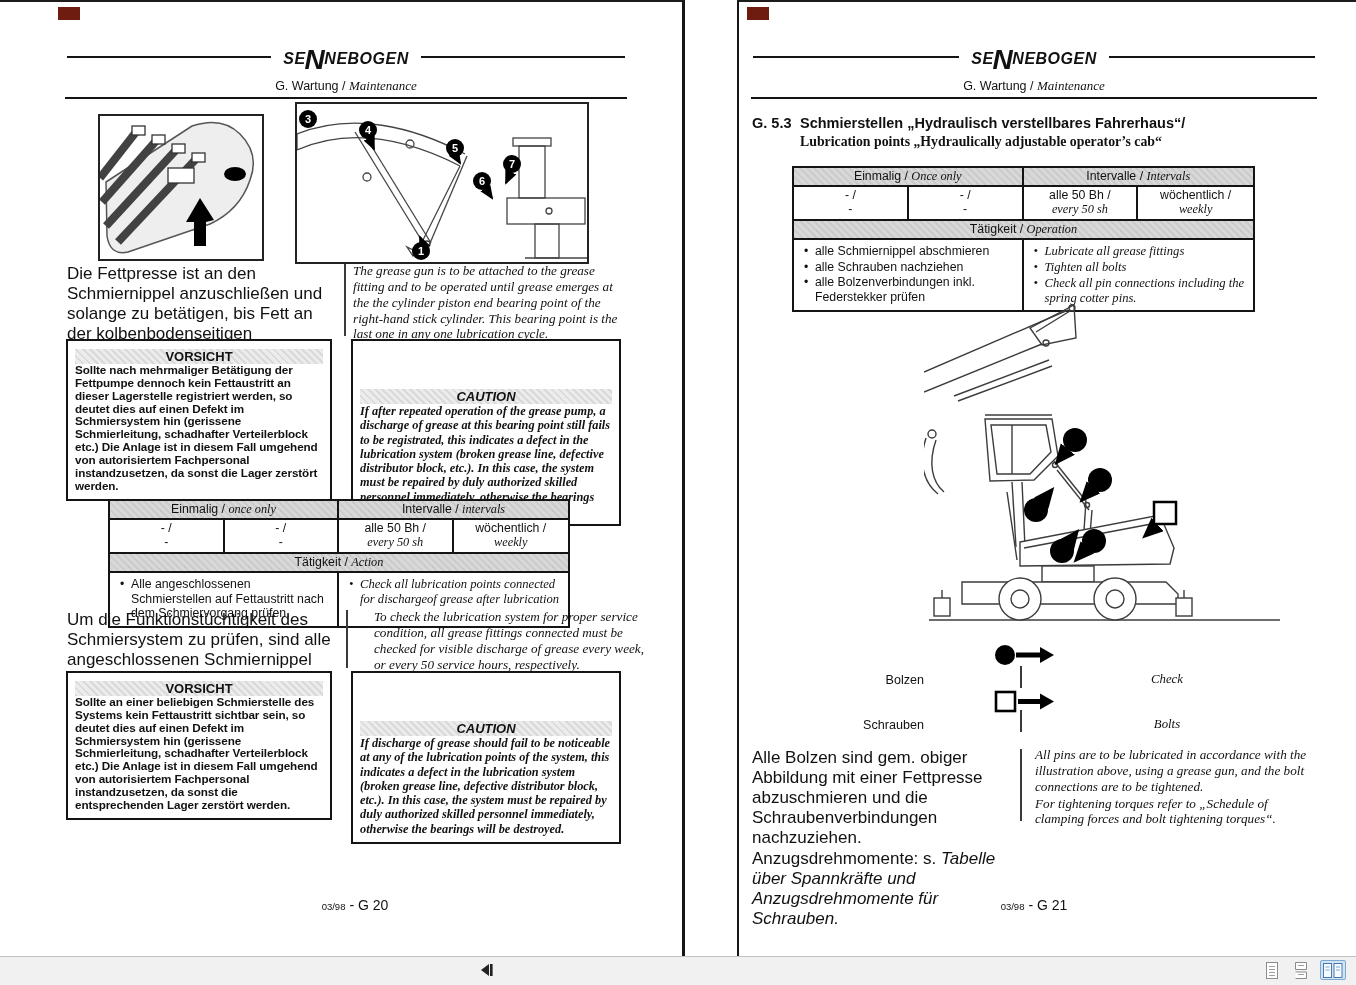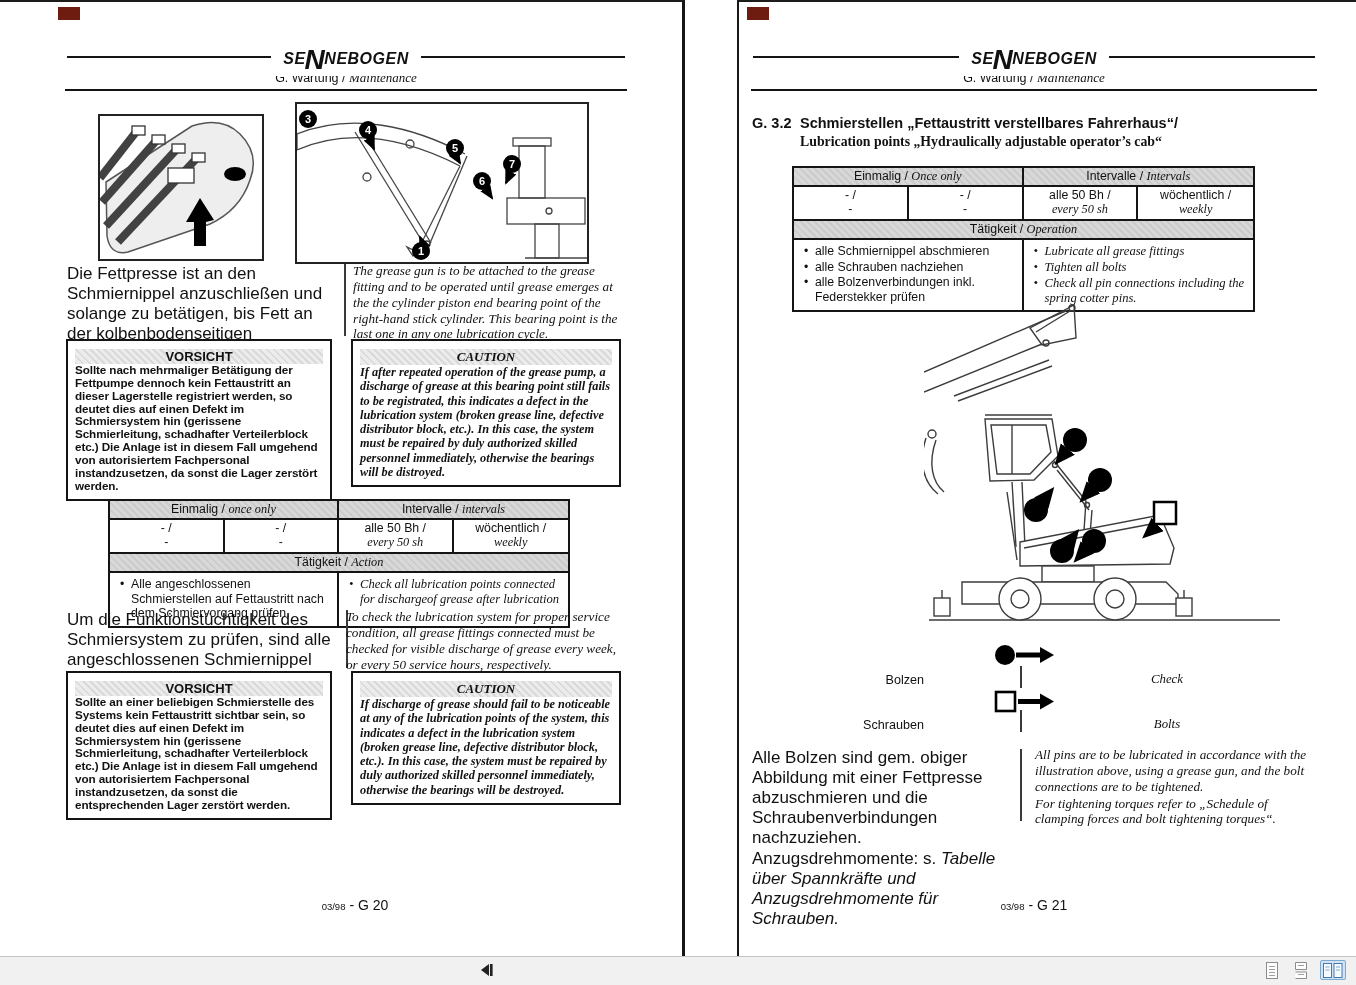--- a/index.html
+++ b/index.html
@@ -12,39 +12,39 @@
   .page-left  { left:0; width:682px; border-right:3px solid #161616; }
   .page-right { left:737px; width:619px; border-left:2px solid #161616; }
   .corner-mark { position:absolute; width:22px; height:13px; background:#6e1b10; }
 
   
   .page-header { position:absolute; }
   .logo-line { position:relative; height:26px; text-align:center; }
   .logo-rule { position:absolute; left:2px; right:2px; top:12px; border-top:2px solid #141414; }
   .logo-text { position:relative; display:inline-block; background:#fff; padding:0 12px; font-weight:bold; font-style:italic; font-size:16px; letter-spacing:.5px; white-space:nowrap; }
   .logo-big { font-size:28px; vertical-align:-5px; margin:0 -1px; }
-  .section-line { text-align:center; font-size:12.5px; margin-top:0; }
+  .section-line { text-align:center; font-size:12.5px; margin-top:8px; }
   .section-en { font-family:"Liberation Serif",serif; font-style:italic; font-size:13px; }
   .header-rule2 { border-top:2px solid #141414; margin-top:3px; }
 
   
   .fig { position:absolute; background:#fff; border:2px solid #222; }
   .fig svg { display:block; }
   .fig-noborder { position:absolute; }
 
   
   .para-de { position:absolute; font-size:17px; line-height:1.18; }
   .para-en { position:absolute; font-family:"Liberation Serif",serif; font-style:italic; font-size:13.2px; line-height:1.2; }
   .col-divider { position:absolute; width:2px; background:#3a3a3a; }
 
   .warn { position:absolute; border:2px solid #141414; padding:8px 7px 6px; background:#fff; box-sizing:border-box; }
   .warn-title { text-align:center; font-weight:bold; font-size:13px;
     background:repeating-linear-gradient(45deg, rgba(0,0,0,.08) 0 2px, rgba(0,0,0,0) 2px 5px), #ececec; }
   .warn-de .warn-body { font-weight:bold; font-size:11.7px; line-height:1.1; letter-spacing:-.1px; }
-  .warn-en .warn-title { font-family:Liberation Serif, serif; font-style:italic; }
+  .warn-en .warn-title { font-family:Liberation Sans, sans-serif; font-style:italic;margin-top:40px; }
   .warn-en .warn-body { font-family:"Liberation Serif",serif; font-style:italic; font-weight:bold; font-size:12.3px; line-height:1.16; }
 
   
   .tbl { position:absolute; border:2px solid #141414; background:#fff; font-size:12.3px; box-sizing:border-box; }
   .trow { display:grid; grid-template-columns:repeat(4,1fr); border-bottom:2px solid #141414; }
   .trow:last-child { border-bottom:none; }
   .tc { border-right:2px solid #141414; text-align:center; padding:1px 5px; }
   .trow > .tc:last-child { border-right:none; }
   .sp2 { grid-column:span 2; }
   .sp4 { grid-column:span 4; }
@@ -213,21 +213,21 @@
               <div class="bullet">Alle angeschlossenen Schmierstellen auf Fettaustritt nach dem Schmiervorgang prüfen.</div>
             </div>
           <div class="tc taskcell sp2">
               <div class="bullet task-en">Check all lubrication points connected for dischargeof grease after lubrication</div>
             </div>
         </div>
       </div>
 
       <div class="para-de" style="left:67px; top:608px; width:276px;">Um die Funktionstüchtigkeit des Schmiersystem zu prüfen, sind alle angeschlossenen Schmiernippel wöchentlich bzw. nach 50 Betriebsstunden auf sichtbaren Fettaustritt hin zu untersuchen.</div>
       <div class="col-divider" style="left:346px; top:608px; height:58px;"></div>
-      <div class="para-en" style="left:346px; top:607px; width:276px;">To check the lubrication system for proper service condition, all grease fittings connected must be checked for visible discharge of grease every week, or every 50 service hours, respectively.</div>
+      <div class="para-en" style="left:374px; top:607px; width:276px;">To check the lubrication system for proper service condition, all grease fittings connected must be checked for visible discharge of grease every week, or every 50 service hours, respectively.</div>
 
       <div class="warn warn-de" style="left:66px; top:669px; width:266px;">
         <div class="warn-title">VORSICHT</div>
         <div class="warn-body">Sollte an einer beliebigen Schmierstelle des Systems kein Fettaustritt sichtbar sein, so deutet dies auf einen Defekt im Schmiersystem hin (gerissene Schmierleitung, schadhafter Verteilerblock etc.) Die Anlage ist in diesem Fall umgehend von autorisiertem Fachpersonal instandzusetzen, da sonst die entsprechenden Lager zerstört werden.</div>
       </div>
       <div class="warn warn-en" style="left:351px; top:669px; width:270px;">
         <div class="warn-title">CAUTION</div>
         <div class="warn-body">If discharge of grease should fail to be noticeable at any of the lubrication points of the system, this indicates a defect in the lubrication system (broken grease line, defective distributor block, etc.). In this case, the system must be repaired by duly authorized skilled personnel immediately, otherwise the bearings will be destroyed.</div>
       </div>
 
@@ -242,23 +242,23 @@
       <div class="page-header" style="left:12px; top:42px; width:566px;">
         <div class="logo-line">
           <div class="logo-rule"></div>
           <span class="logo-text"><span>SE</span><span class="logo-big">N</span><span>NEBOGEN</span></span>
         </div>
         <div class="section-line"><span>G. Wartung / </span><span class="section-en">Maintenance</span></div>
         <div class="header-rule2"></div>
       </div>
 
       <div class="heading" style="left:13px; top:113px; width:570px;">
-        <div class="h-num">G. 3.2</div>
+        <div class="h-num">G. 5.3</div>
         <div>
-          <div class="h-de">Schmierstellen „Fettaustritt verstellbares Fahrerhaus“/</div>
+          <div class="h-de">Schmierstellen „Hydraulisch verstellbares Fahrerhaus“/</div>
           <div class="h-en">Lubrication points „Hydraulically adjustable operator’s cab“</div>
         </div>
       </div>
 
       <div class="tbl" style="left:53px; top:164px; width:463px;">
         <div class="trow">
           <div class="tc th sp2"><span>Einmalig / </span><span class="it">Once only</span></div>
           <div class="tc th sp2"><span>Intervalle / </span><span class="it">Intervals</span></div>
         </div>
         <div class="trow">

